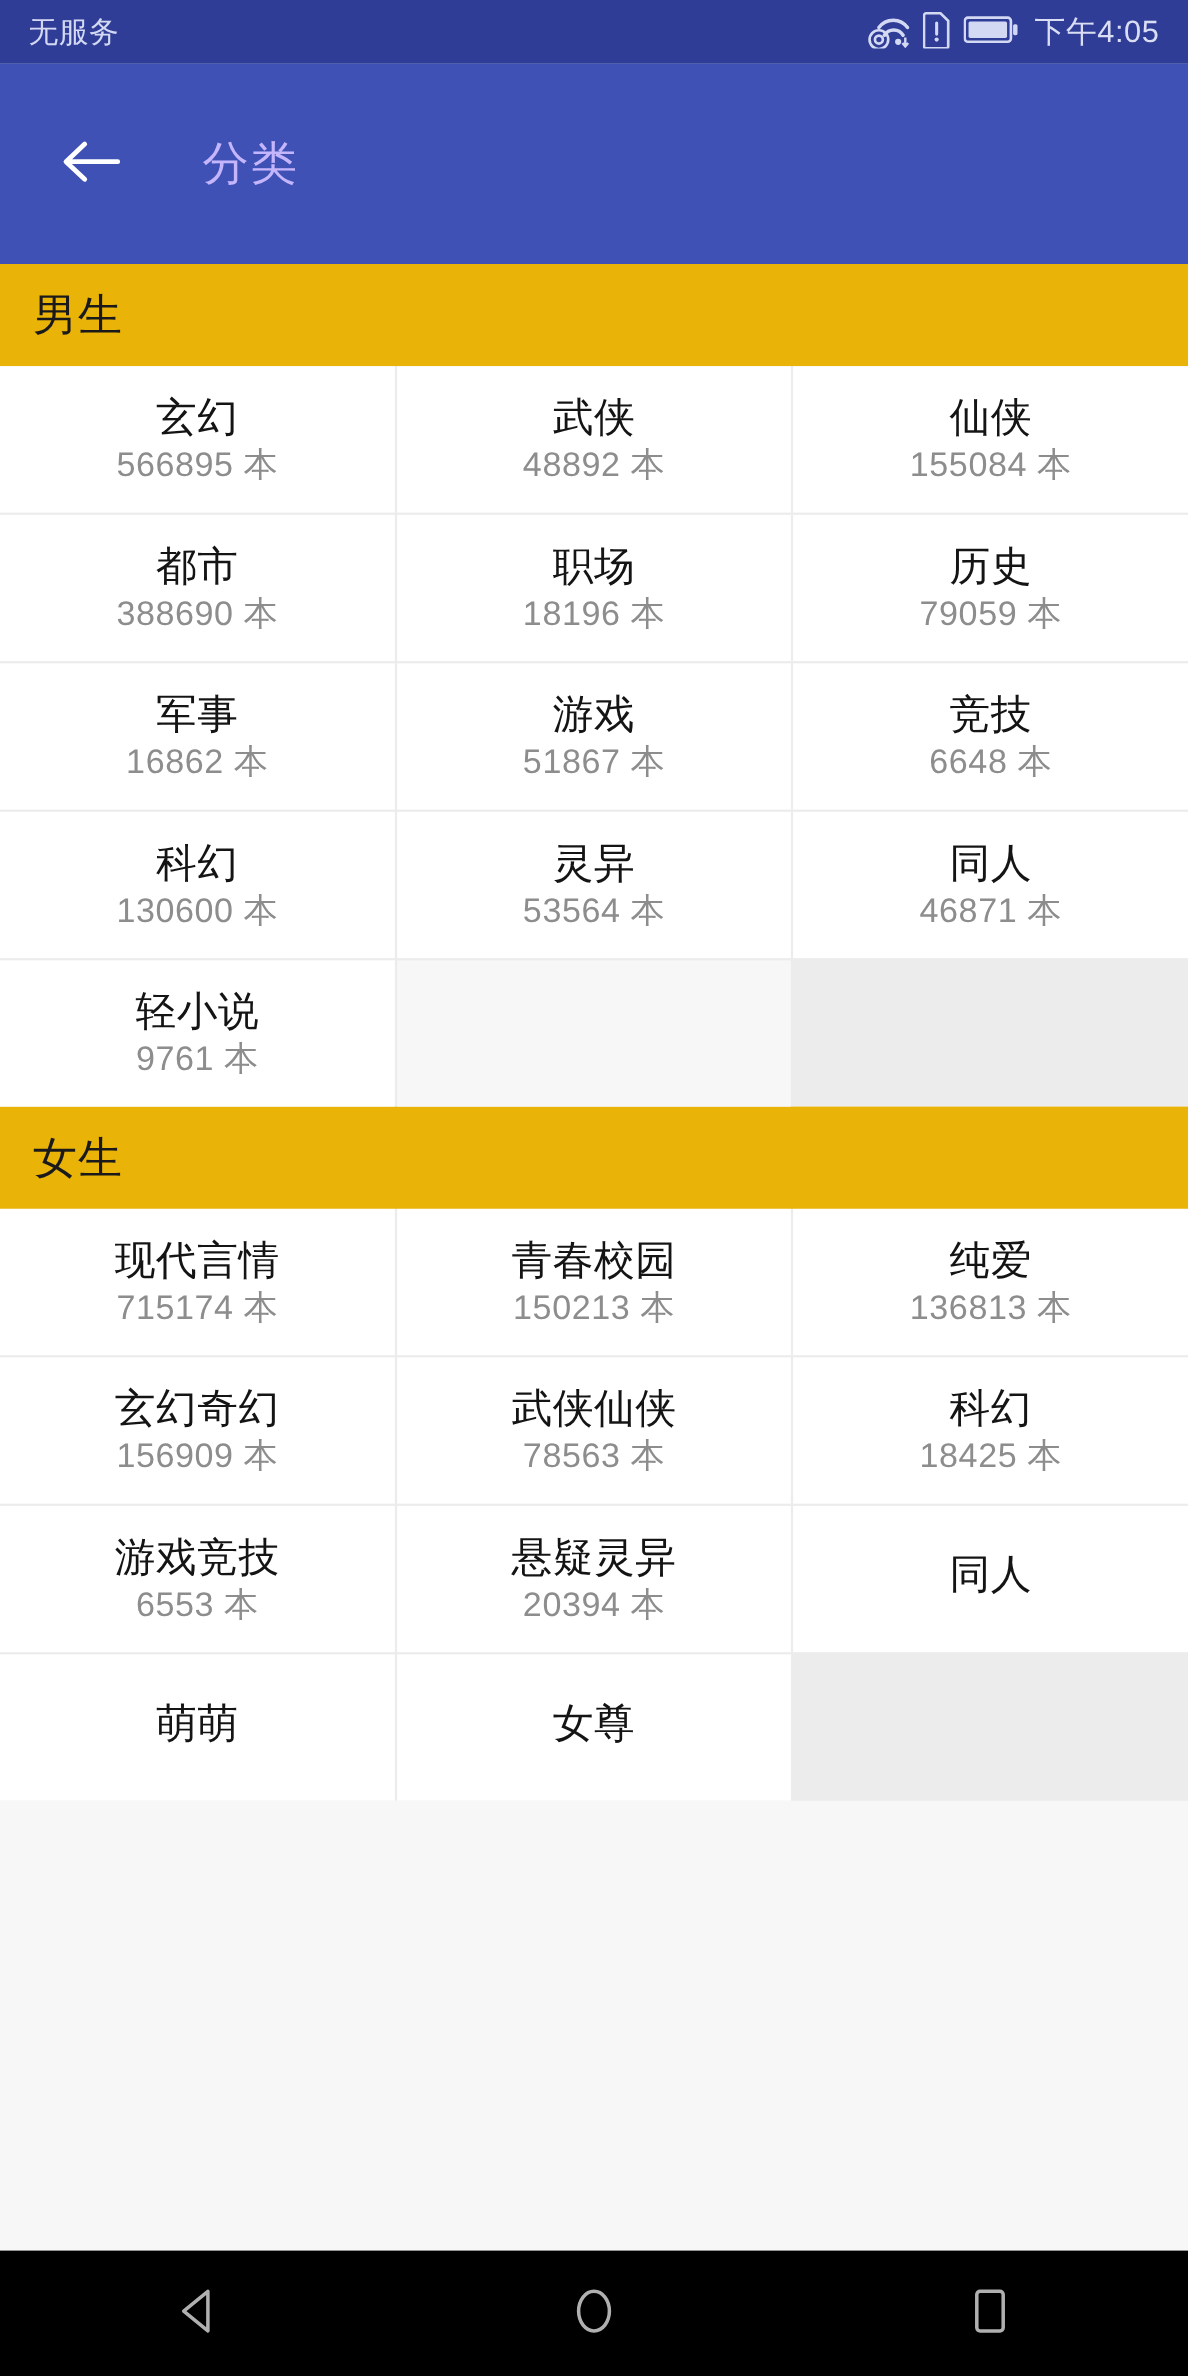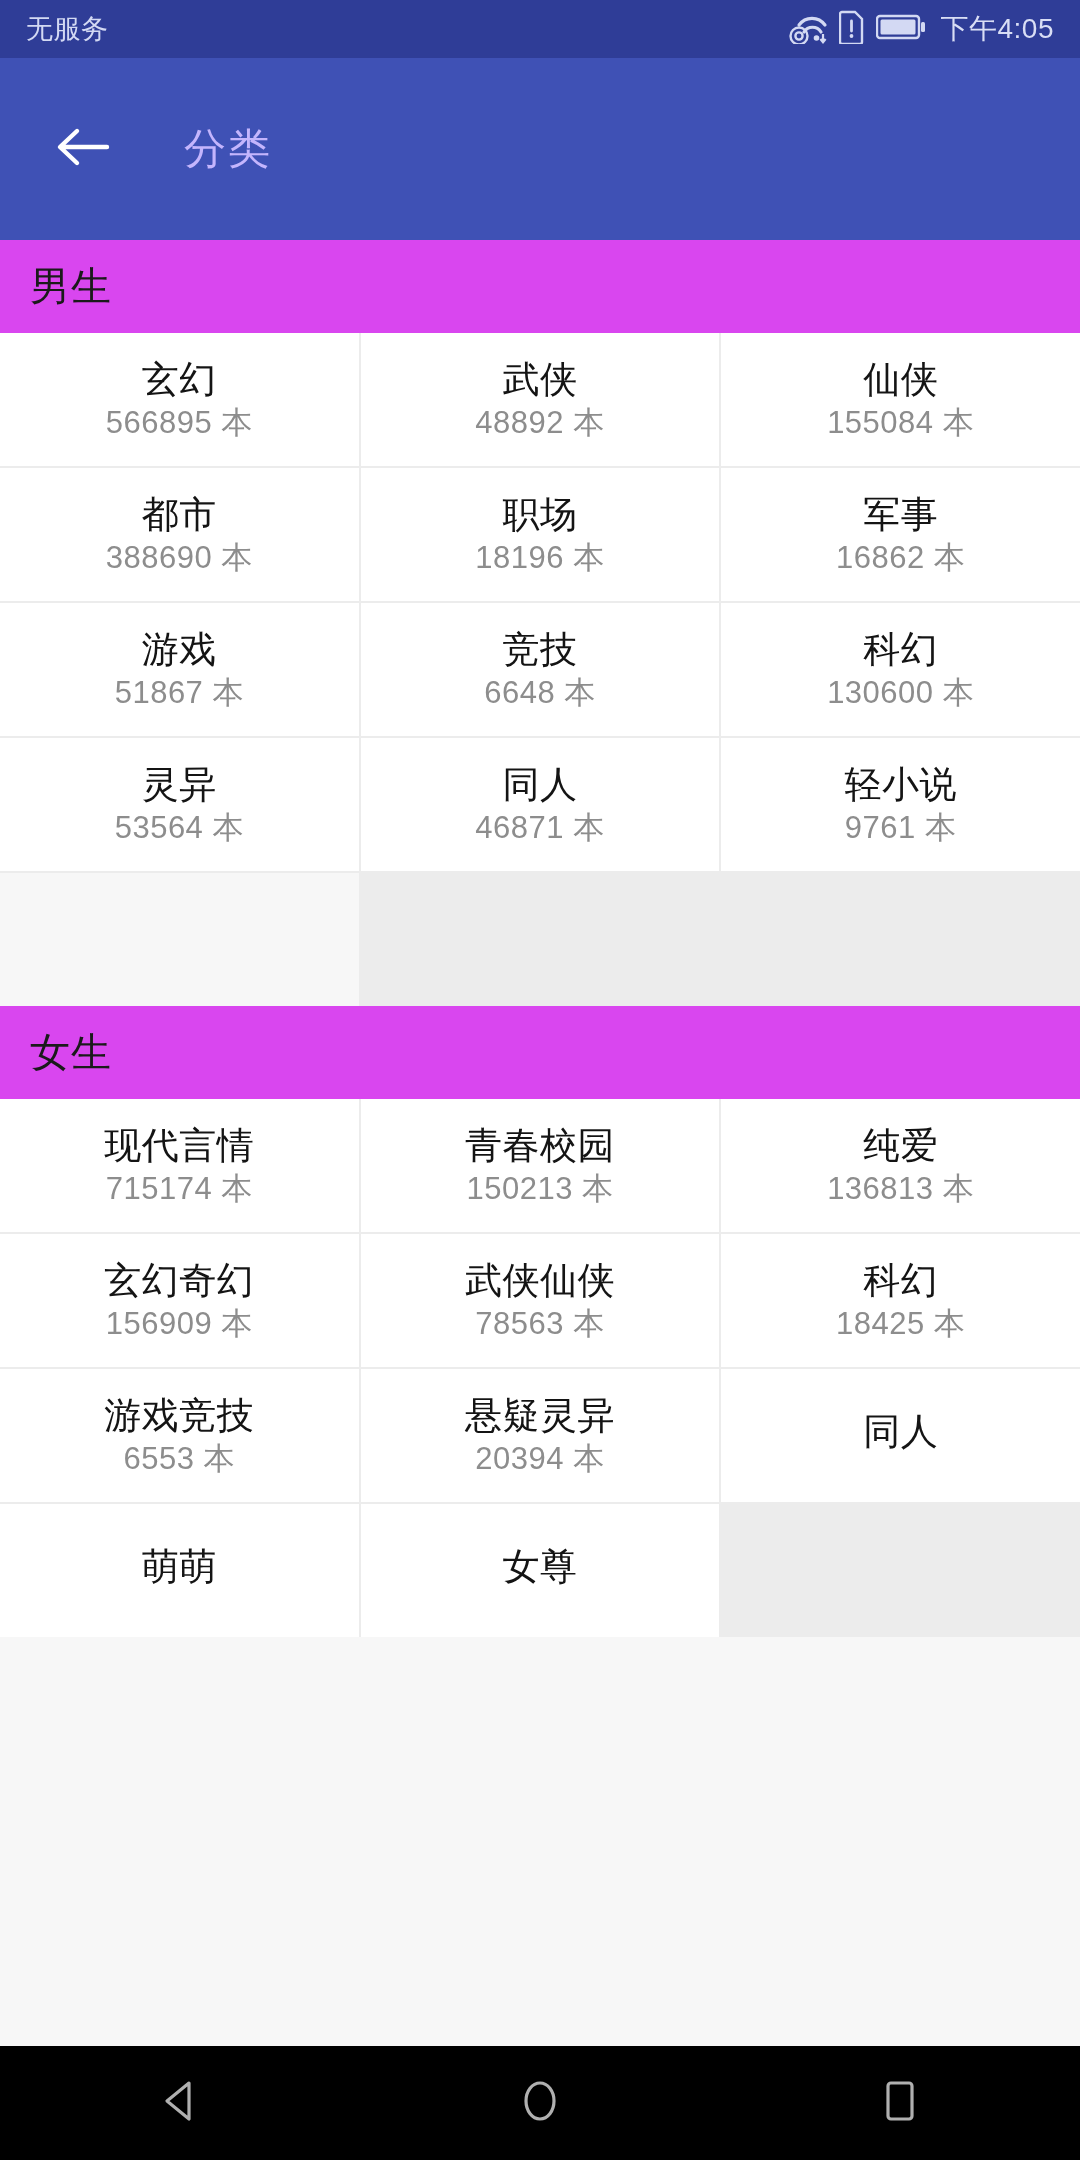--- a/index.html
+++ b/index.html
@@ -32,21 +32,21 @@
     cursor:pointer;
   }
   .appbar-title {
     color:#c4b5fd; font-size:42px; margin-left:66px; letter-spacing:2px;
   }
 
   
   .content { flex:1 1 auto; background:#f7f7f7; overflow:hidden; }
 
   .section-header {
-    height:93px; background:#d946ef; display:flex; align-items:center;
+    height:93px; background:#eab308; display:flex; align-items:center;
     padding-left:30px;
   }
   .section-header .sh-text { font-size:40px; color:#1a1a1a; letter-spacing:1px; }
 
   .grid { display:grid; grid-template-columns:repeat(3,1fr); background:#ececec;
           gap:2px 2px; }
   .cell {
     background:#ffffff; height:133px;
     display:flex; flex-direction:column; align-items:center; justify-content:center;
     gap:9px; cursor:pointer;
@@ -134,20 +134,24 @@
       </div>
       <div class="cell">
         <span class="cell-name">都市</span>
         <span class="cell-count">388690 本</span>
       </div>
       <div class="cell">
         <span class="cell-name">职场</span>
         <span class="cell-count">18196 本</span>
       </div>
       <div class="cell">
+        <span class="cell-name">历史</span>
+        <span class="cell-count">79059 本</span>
+      </div>
+      <div class="cell">
         <span class="cell-name">军事</span>
         <span class="cell-count">16862 本</span>
       </div>
       <div class="cell">
         <span class="cell-name">游戏</span>
         <span class="cell-count">51867 本</span>
       </div>
       <div class="cell">
         <span class="cell-name">竞技</span>
         <span class="cell-count">6648 本</span>

